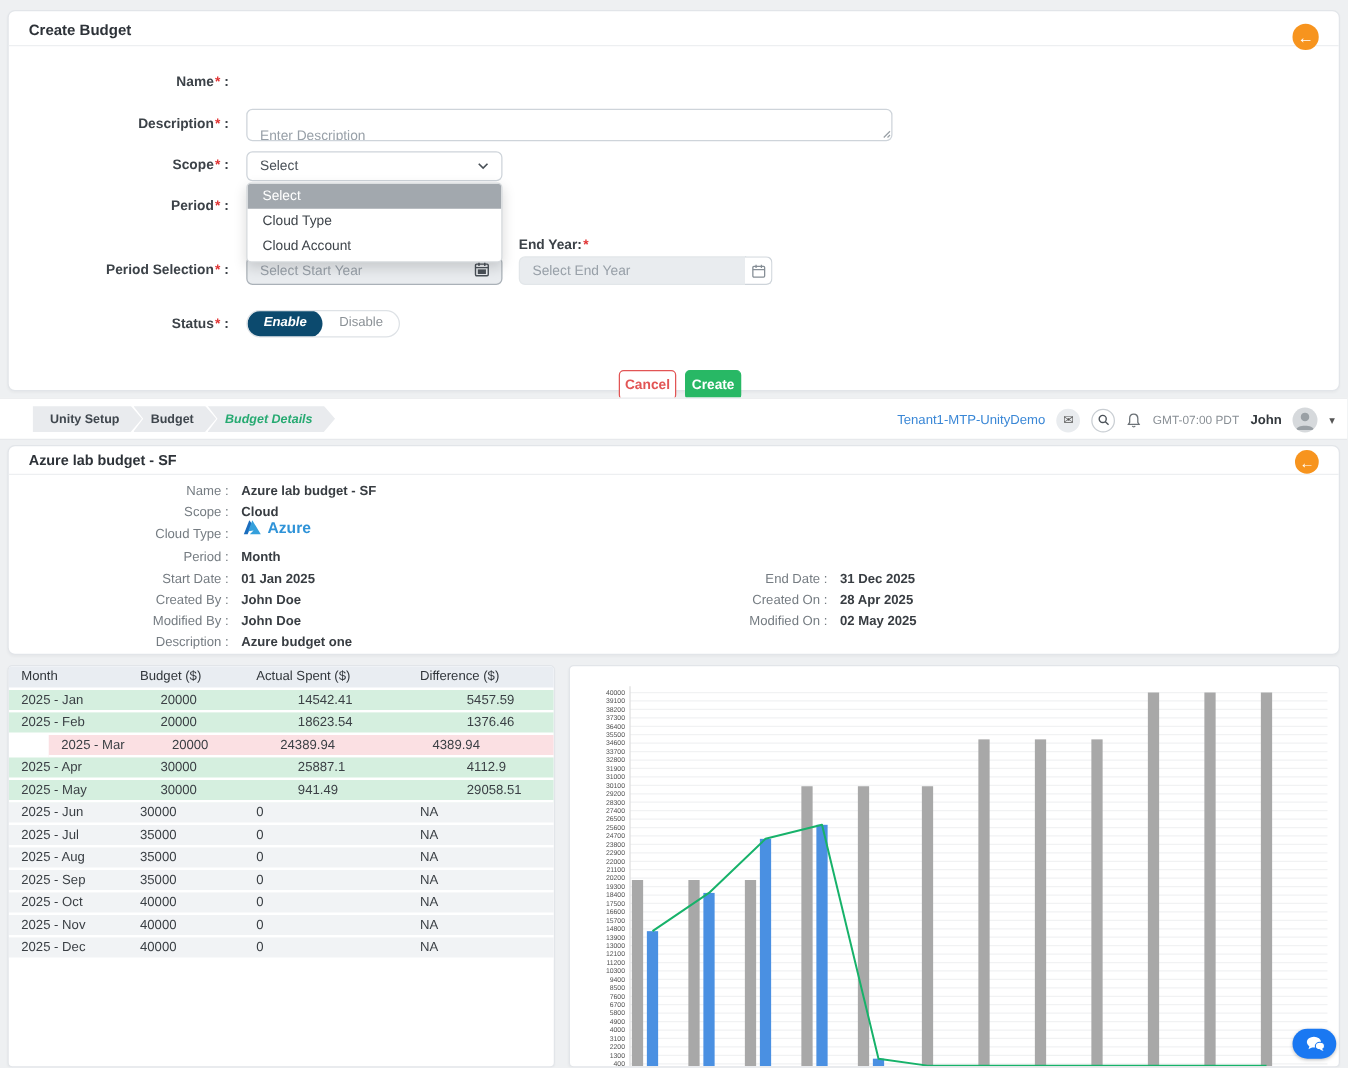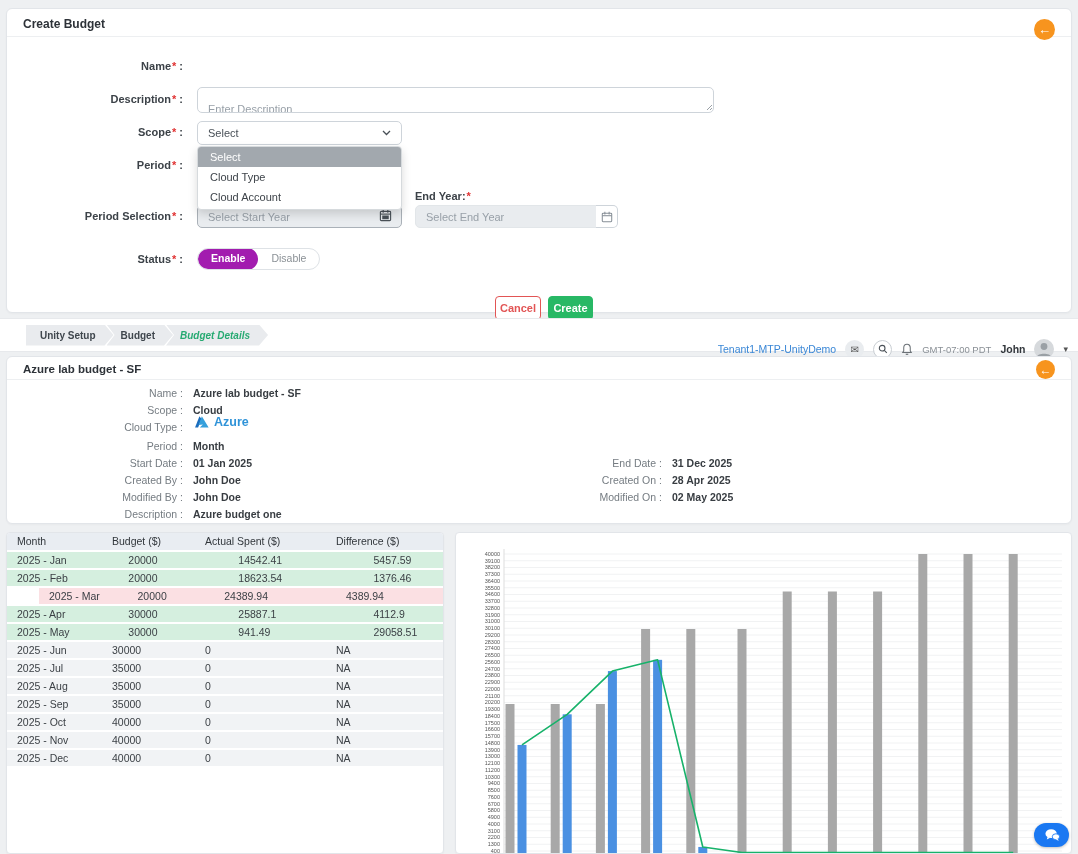--- a/index.html
+++ b/index.html
@@ -65,40 +65,40 @@
   #end-cal-box {
     position:absolute; left:589px; top:196px; width:22px; height:23px; background:#fff;
     border:1px solid #ced4da; border-left:none; border-radius:0 5px 5px 0;
     display:flex; align-items:center; justify-content:center; cursor:pointer;
   }
   .toggle {
     position:absolute; left:190px; top:239px; height:22px; border:1px solid #dee2e6;
     border-radius:11px; display:flex; align-items:center; background:#fff; overflow:hidden;
   }
   .toggle-opt { font-size:10.5px; padding:0 13px; height:22px; line-height:21px; cursor:pointer; color:#8b9196; }
-  .toggle-opt.on { background:#a21caf; color:#fff; border-radius:11px; font-weight:600; }
+  .toggle-opt.on { background:#0c4a6e; color:#fff; border-radius:11px; font-weight:600;font-style:italic; }
   .btn { position:absolute; height:24px; border-radius:4px; font-size:11px; font-weight:600;
     display:flex; align-items:center; justify-content:center; cursor:pointer; }
   #cancel-btn { left:488px; top:287px; width:46px; background:#fff; border:1px solid #e25555; color:#e25555; }
   #create-btn { left:541px; top:287px; width:45px; background:#28b865; border:1px solid #28b865; color:#fff; }
   
   #topbar {
     position:absolute; left:0; top:318px; width:1078px; height:34px; background:#fff;
     border-top:1px solid #e7e9ec; border-bottom:1px solid #e7e9ec;
     display:flex; align-items:center;
   }
   .crumbs { display:flex; margin-left:26px; }
   .crumb {
     height:21px; line-height:21px; background:#e9ebee; font-size:10px; font-weight:600;
     color:#3f464d; padding:0 18px 0 14px; margin-right:-7px; cursor:pointer;
     clip-path:polygon(0 0, calc(100% - 9px) 0, 100% 50%, calc(100% - 9px) 100%, 0 100%, 8px 50%);
   }
   .crumb:first-child { clip-path:polygon(0 0, calc(100% - 9px) 0, 100% 50%, calc(100% - 9px) 100%, 0 100%); }
   .crumb.active { color:#27aa72;font-style:italic; }
-  .topbar-right { position:absolute; right:10px; top:0; height:34px; display:flex; align-items:center; gap:9px;margin-top:13px; }
+  .topbar-right { position:absolute; right:10px; top:0; height:34px; display:flex; align-items:center; gap:9px; }
   .tenant-link { color:#3a87d6; font-size:10.5px; cursor:pointer; }
   .circle-icon {
     width:19px; height:19px; border-radius:50%; display:flex; align-items:center;
     justify-content:center; cursor:pointer; flex:0 0 auto;
   }
   .mail-circle { background:#e9ecef; color:#555; font-size:10px; }
   .search-circle { background:#fff; border:1px solid #c9ced3; }
   .tz { color:#8a9096; font-size:9.5px; }
   .uname { color:#32373c; font-size:10.5px; font-weight:600; }
   .avatar { width:20px; height:20px; border-radius:50%; background:#d6d9dc; overflow:hidden; cursor:pointer; }

